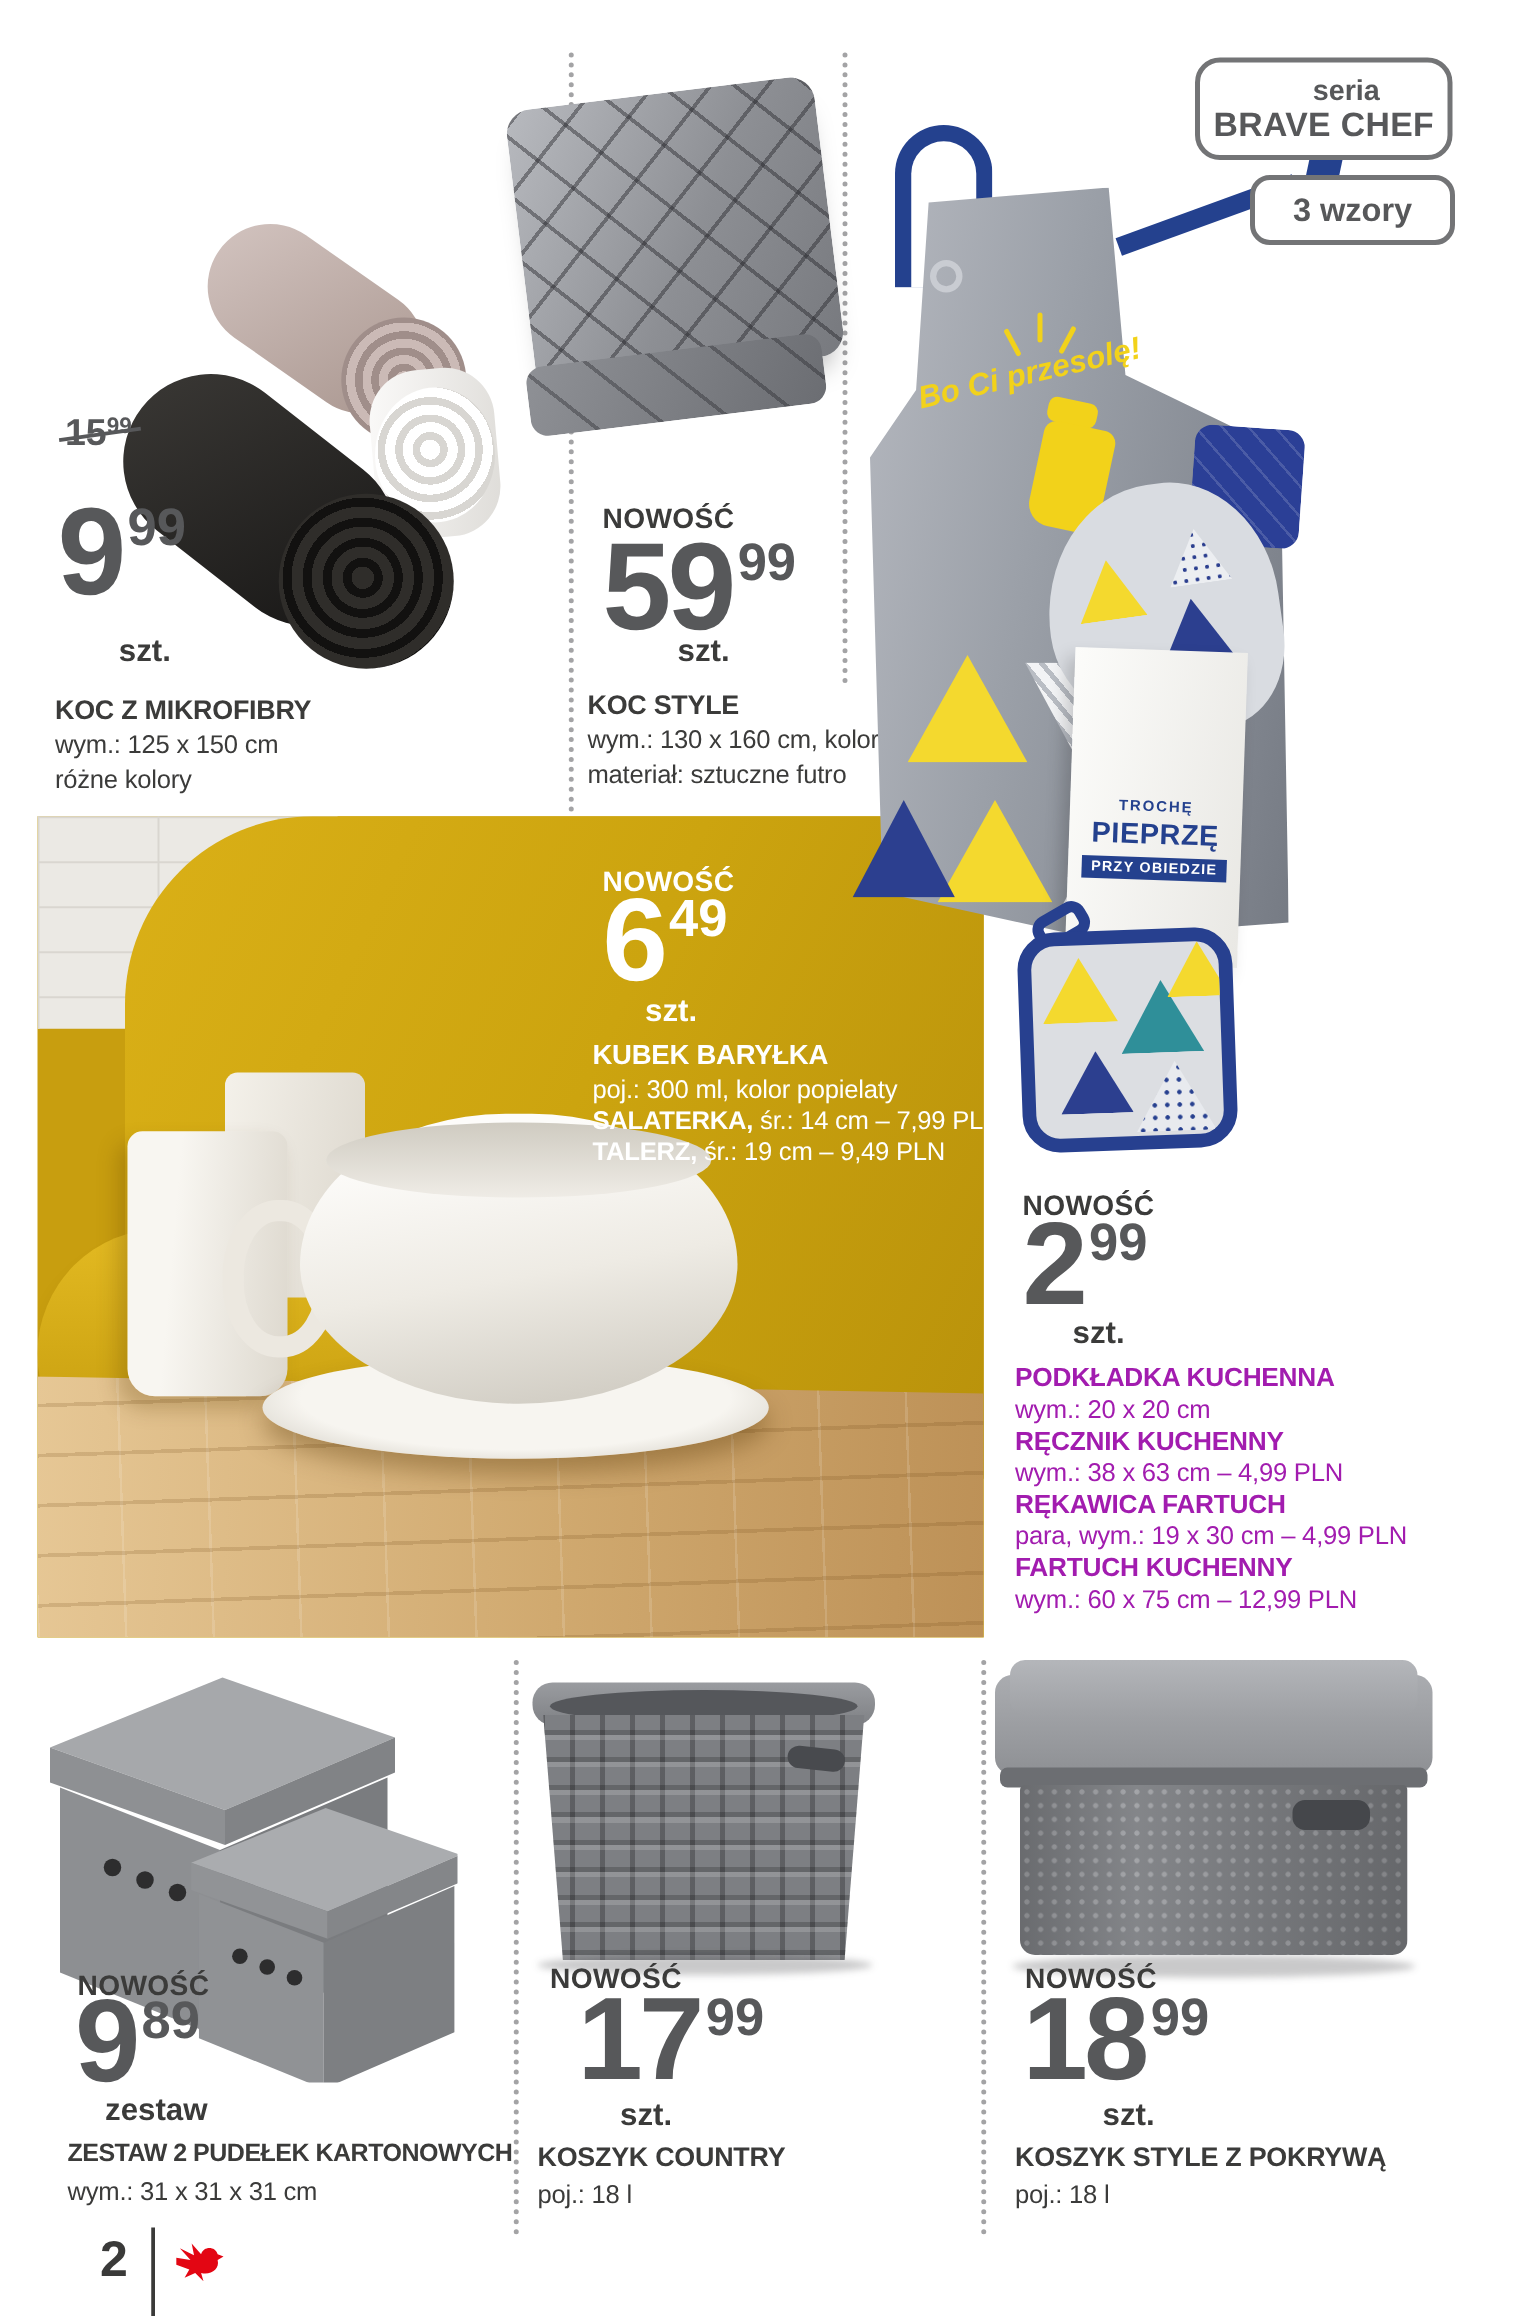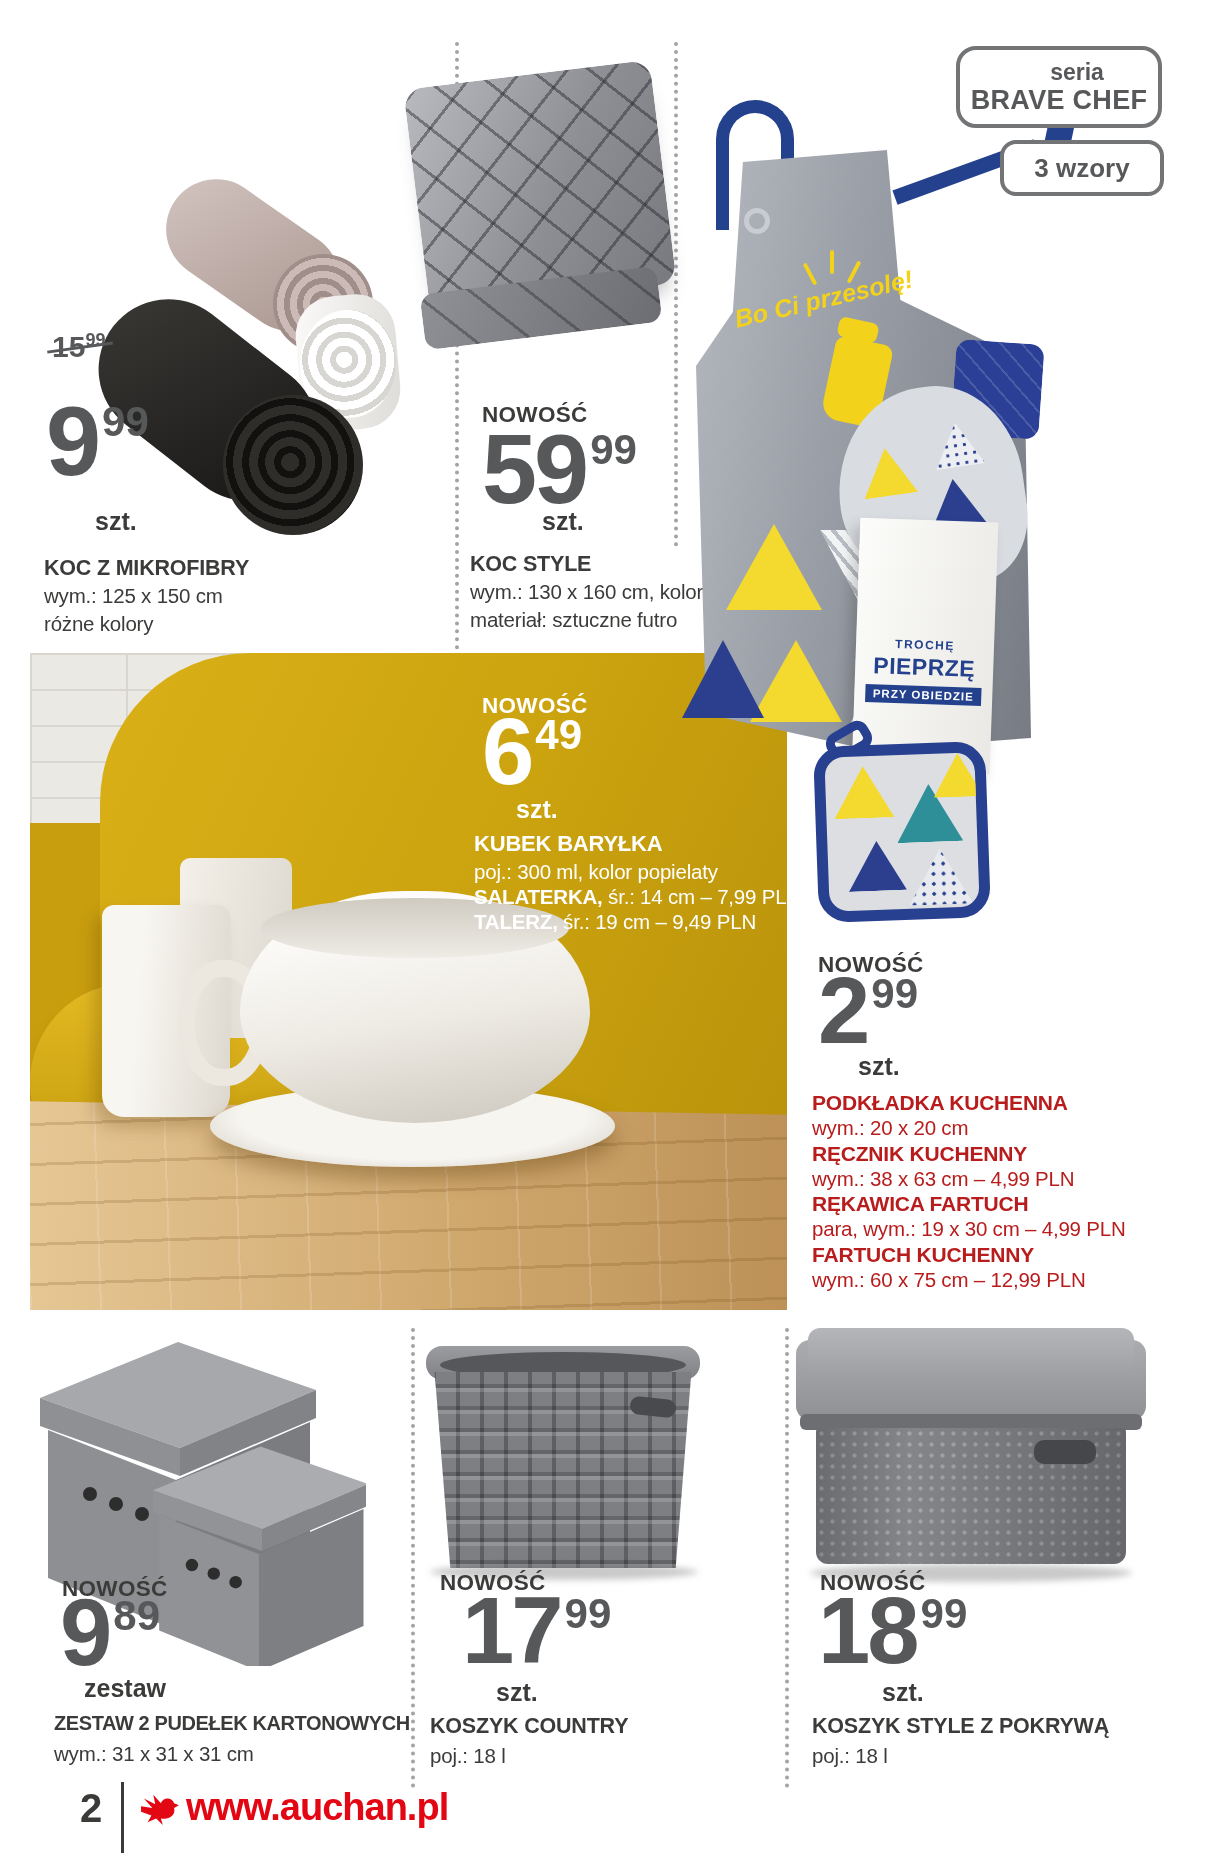--- a/index.html
+++ b/index.html
@@ -116,21 +116,21 @@
   border:11px solid #27408f;border-radius:30px;background:#dcdee2;overflow:hidden;}
 .h1{left:8px;top:10px;width:60px;height:52px;background:#f4d92e;}
 .h2{left:70px;top:30px;width:66px;height:58px;background:#2f8f99;}
 .h3{left:20px;top:85px;width:58px;height:50px;background:#2c3f8f;}
 .h4{left:80px;top:95px;width:64px;height:56px;
   background-image:radial-gradient(#27408f 1.5px,transparent 2.1px);background-size:10px 10px;background-color:#e8eaee;}
 .h5{left:108px;top:0;width:50px;height:44px;background:#f4d92e;}
 
 
 #p4-lines{position:absolute;left:812px;top:1090px;}
-#p4-lines div{font-size:20.5px;line-height:25.3px;letter-spacing:-.2px;color:#b91c1c;white-space:nowrap;}
+#p4-lines div{font-size:20.5px;line-height:25.3px;letter-spacing:-.2px;color:#a21caf;white-space:nowrap;}
 #p4-lines div.bld{font-weight:700;font-size:21px;}
 
 
 #art-photo{left:30px;top:653px;width:757px;height:657px;overflow:hidden;background:#c89e0f;}
 .ph{position:absolute;}
 .ph-wall{left:0;top:0;width:240px;height:170px;background-color:#ebe9e4;
   background-image:linear-gradient(#d9d6d0 2px,transparent 2px),linear-gradient(90deg,#d9d6d0 2px,transparent 2px);
   background-size:100% 36px,96px 36px;}
 .ph-chair{left:70px;top:0;width:687px;height:530px;border-top-left-radius:150px;
   background:linear-gradient(115deg,#dab017 0%,#cca40f 50%,#b9920b 100%);}
@@ -388,15 +388,14 @@
   </div>
   <div class="unit" style="left:882px;top:1678px;">szt.</div>
   <div class="pname" style="left:812px;top:1714px;">KOSZYK STYLE Z POKRYWĄ</div>
   <div class="pline" style="left:812px;top:1744px;">poj.: 18 l</div>
 
   <div class="abs" id="f-page">2</div>
   <div class="abs" id="f-line"></div>
   <svg class="abs" id="f-bird" viewBox="0 0 44 36">
     <path d="M3 15 L15 17 L6 7 L18 13 L16 3 L24 12 C26 5 36 5 38 12 L43 14 L38 17 C40 25 32 30 24 28 L26 35 L19 28 L10 32 L14 25 L3 21 Z" fill="#e30613"></path>
   </svg>
-  <a class="abs" id="f-site" href="#">www.auchan.pl</a>
 
 </div>
 
 </body></html>

